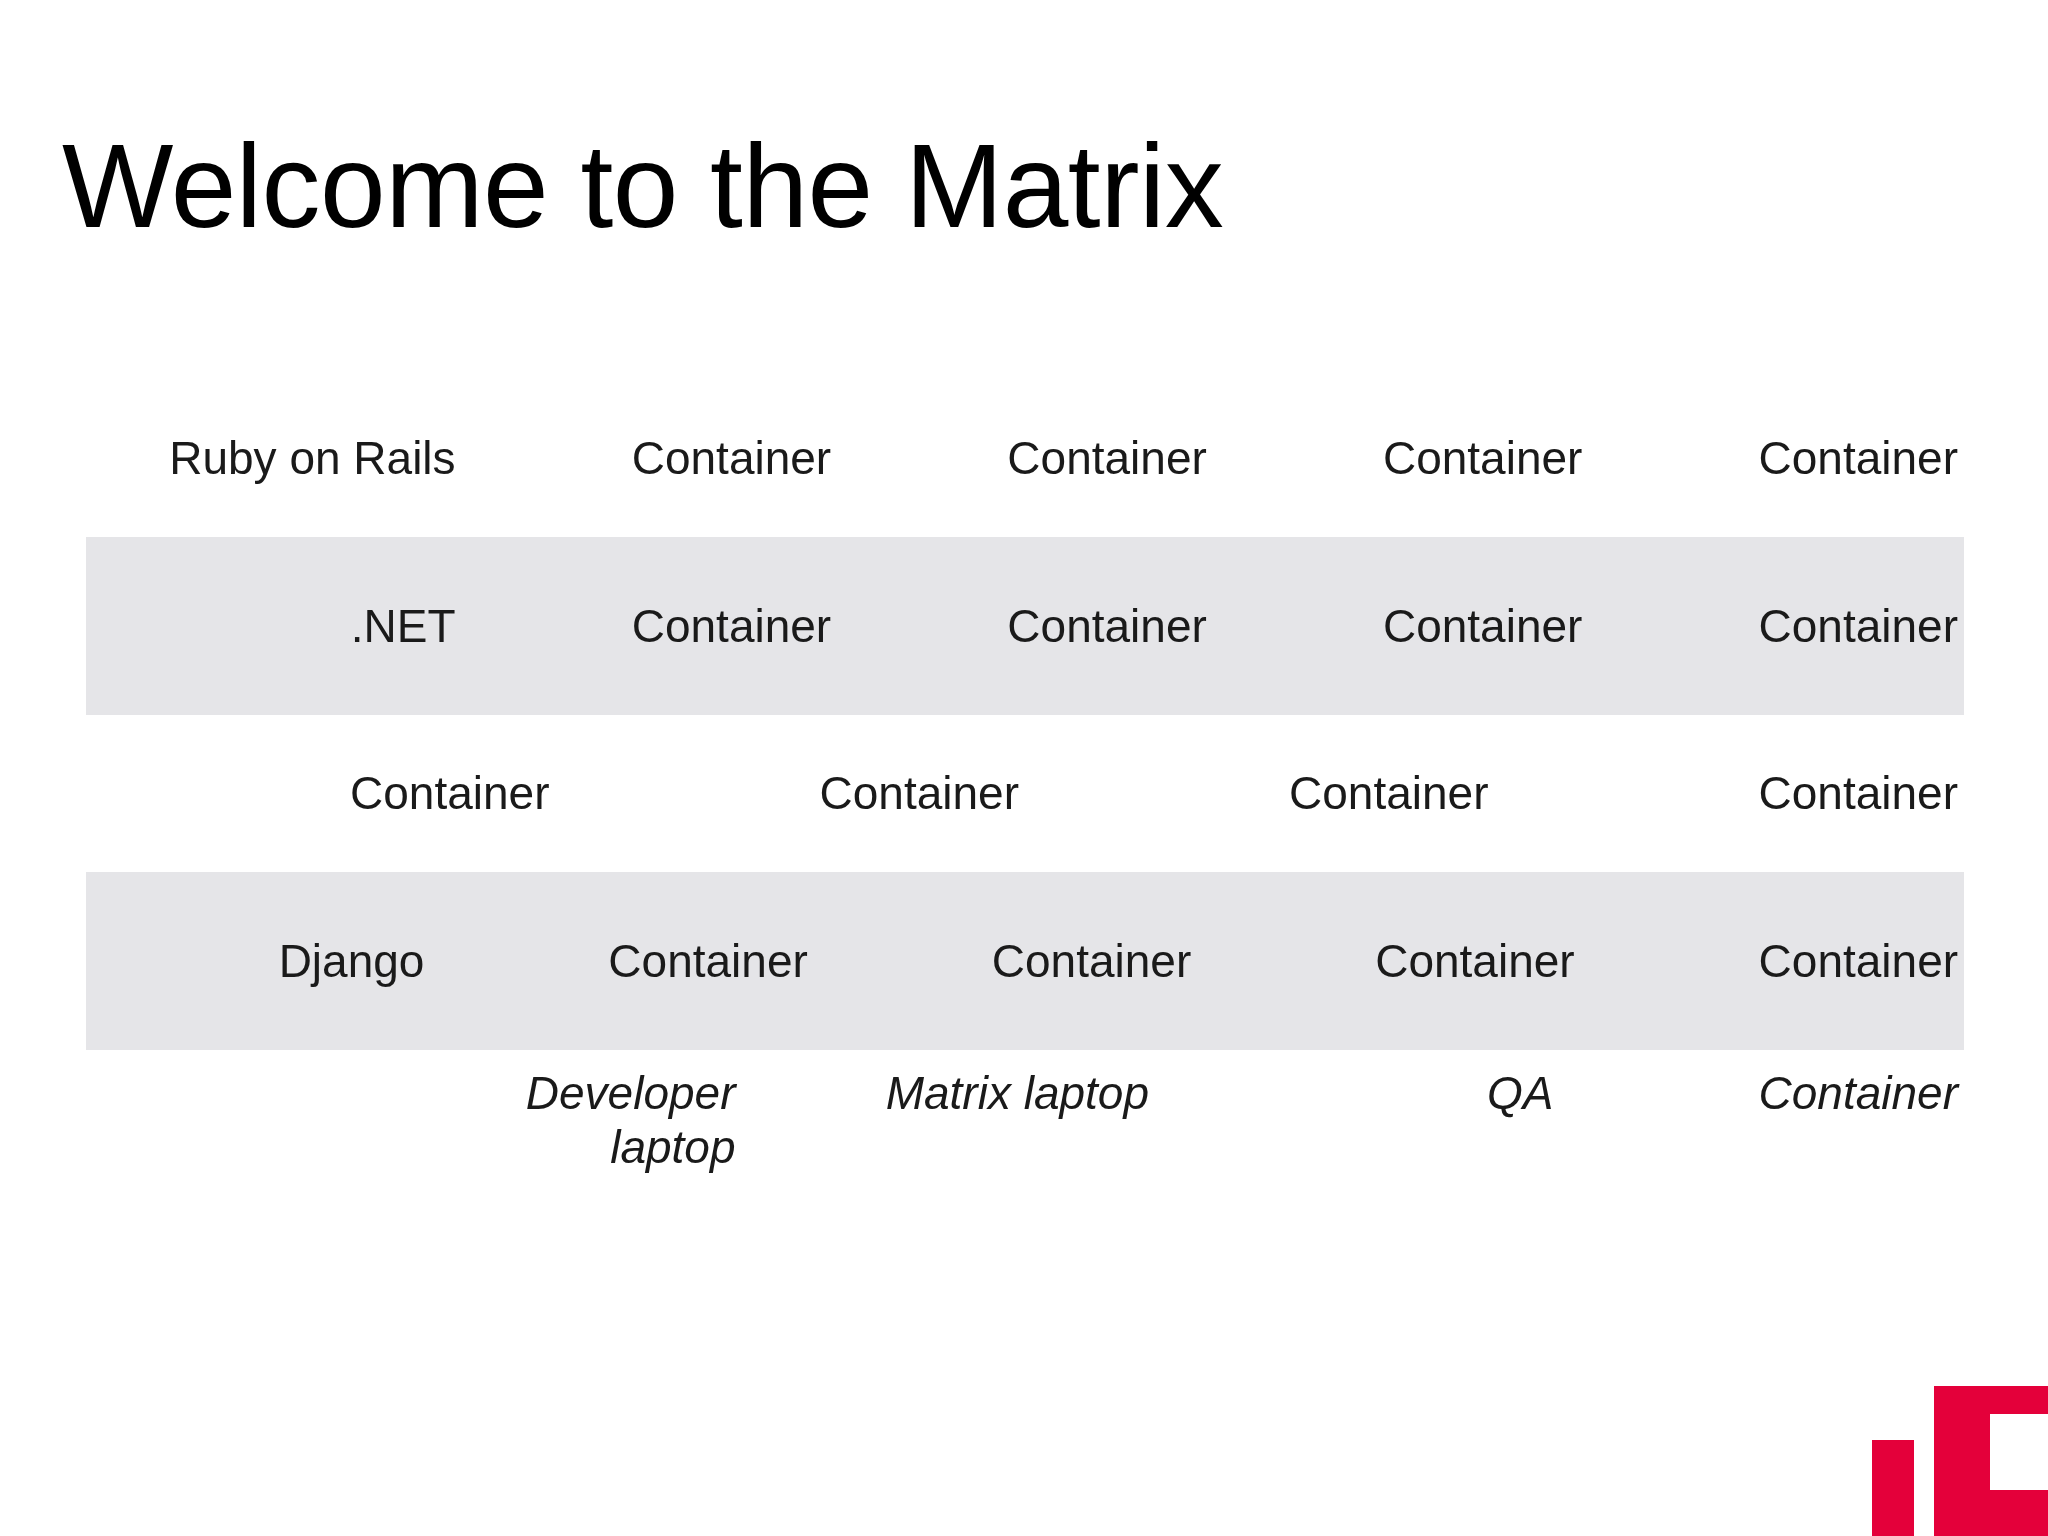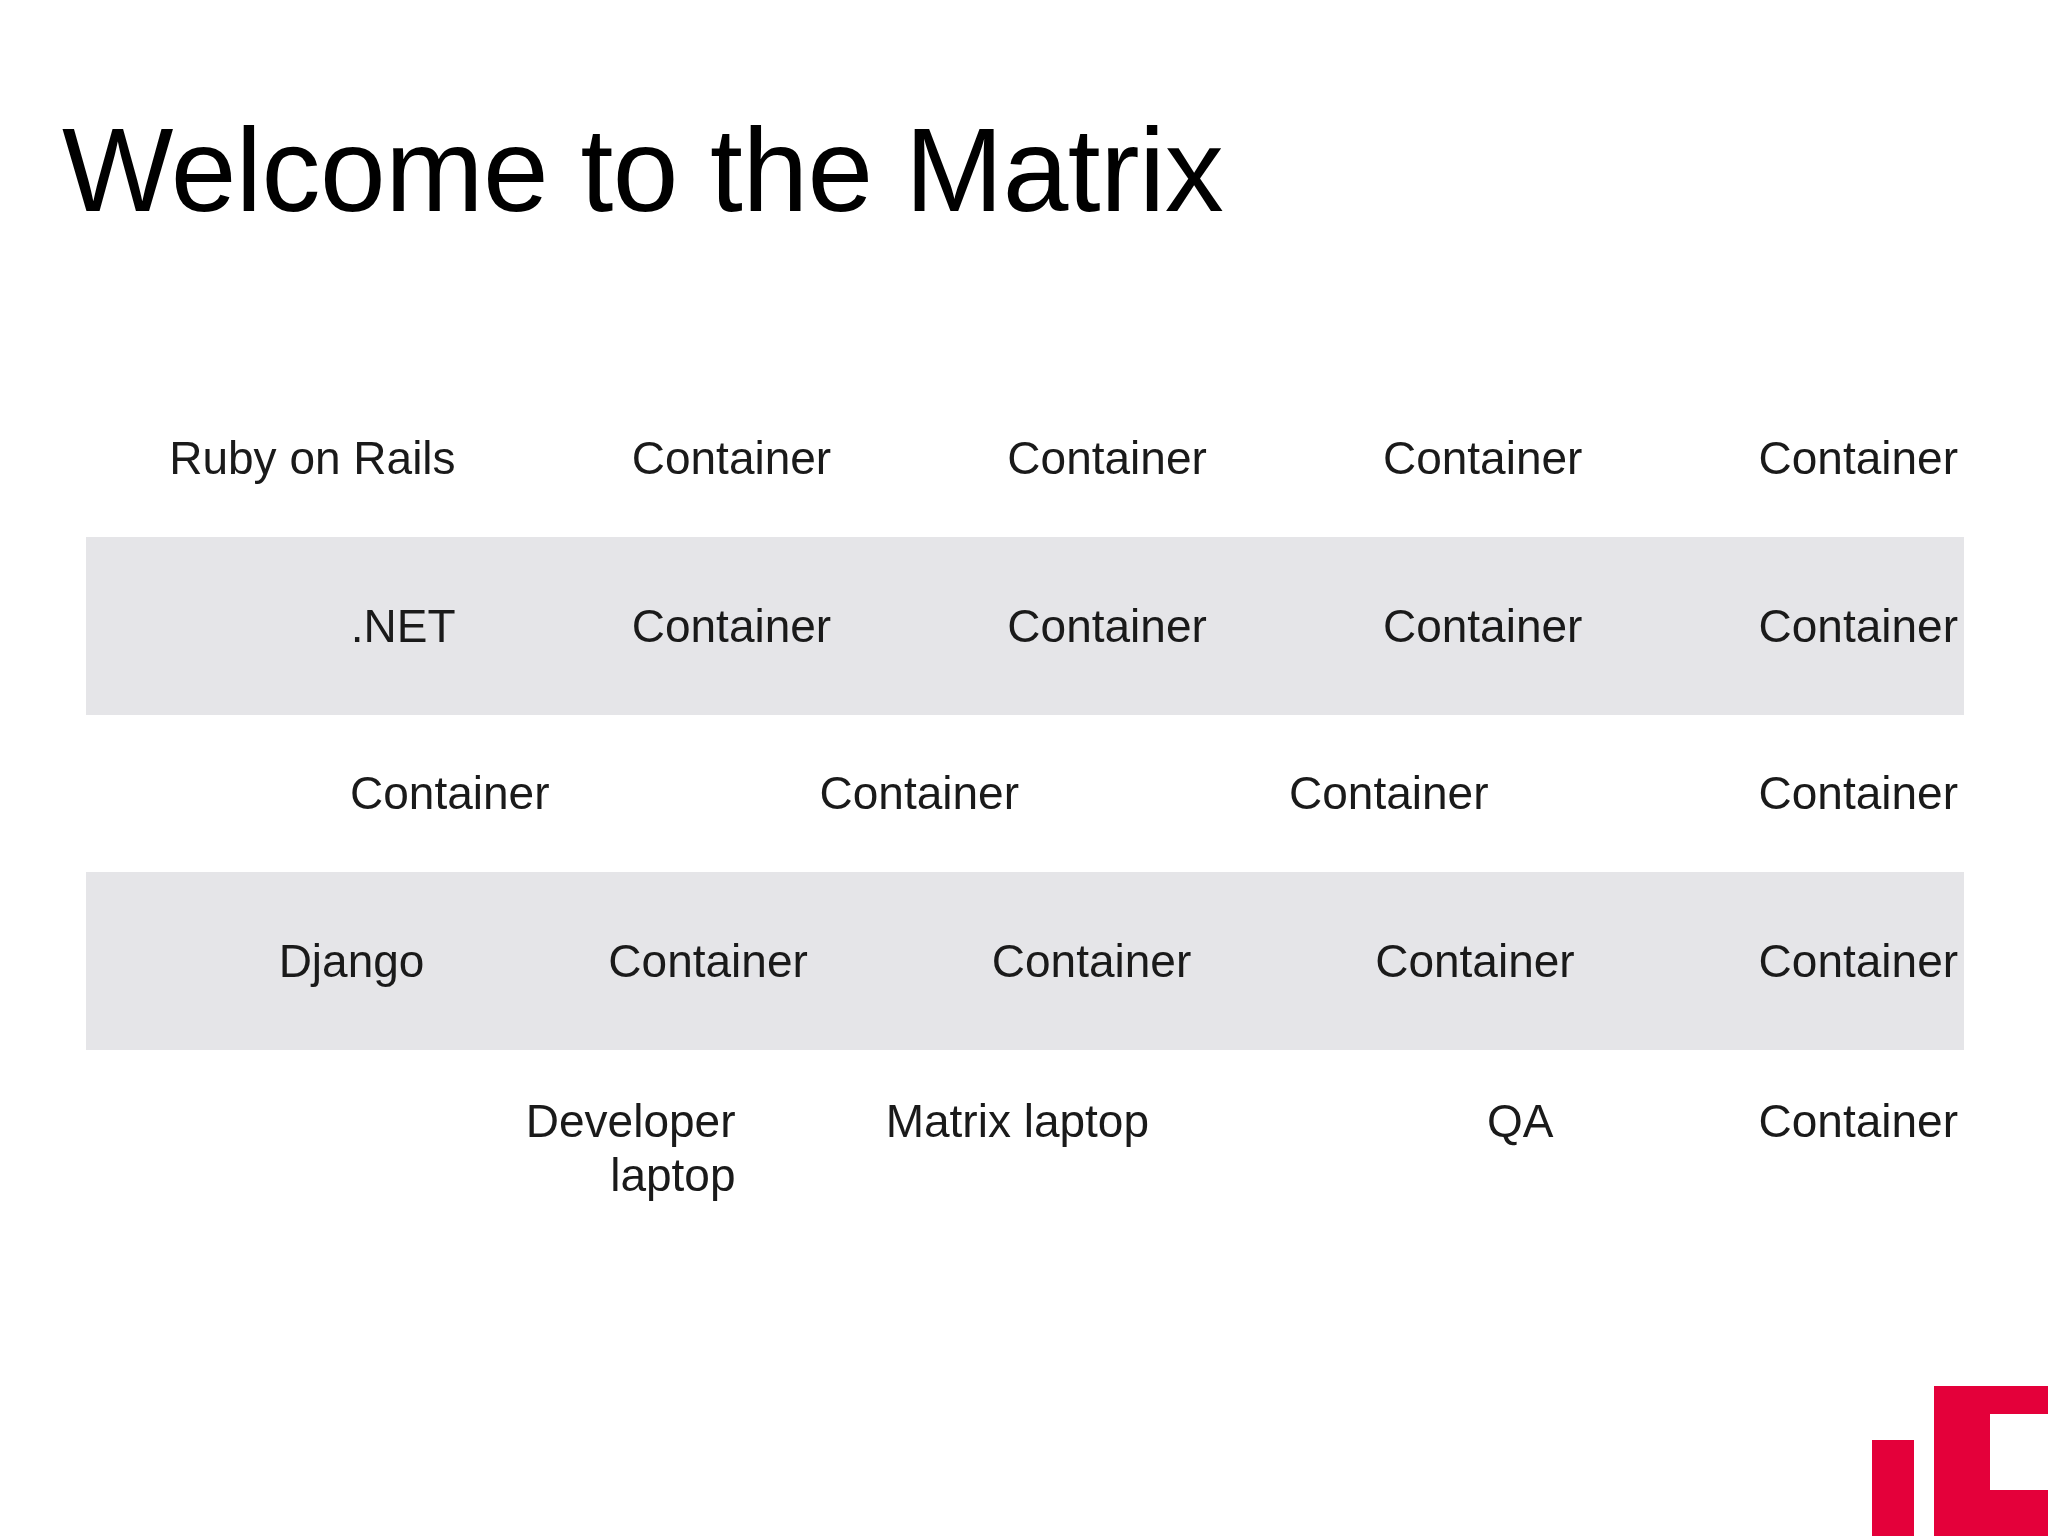--- a/index.html
+++ b/index.html
@@ -19,21 +19,21 @@
     width: 2048px;
     height: 1536px;
     background: #ffffff;
     overflow: hidden;
   }
 
   
   #slide-title {
     position: absolute;
     left: 62px;
-    top: 28px;
+    top: 44px;
     width: 1800px;
     font-size: 118px;
     line-height: 1.08;
     font-weight: 300;
     letter-spacing: -0.5px;
     color: #000000;
     white-space: nowrap;
   }
 
   
@@ -80,21 +80,22 @@
 
   .cell.tech-label {
     
   }
 
   .cell.empty {
     
   }
 
   .row-footer .cell {
-    padding-top: 44px;
+    padding-top: 16px;
+    font-style: italic;
   }
 
   
   .cell.footer-wrap {
     max-width: 260px;
     margin: 0 auto;
     flex: 1 1 0;
   }
   .footer-wrap-inner {
     display: block;

